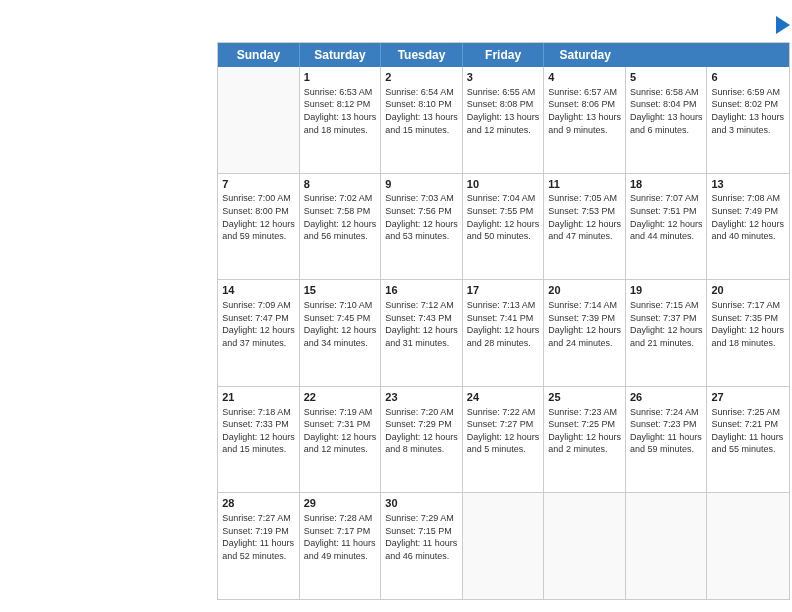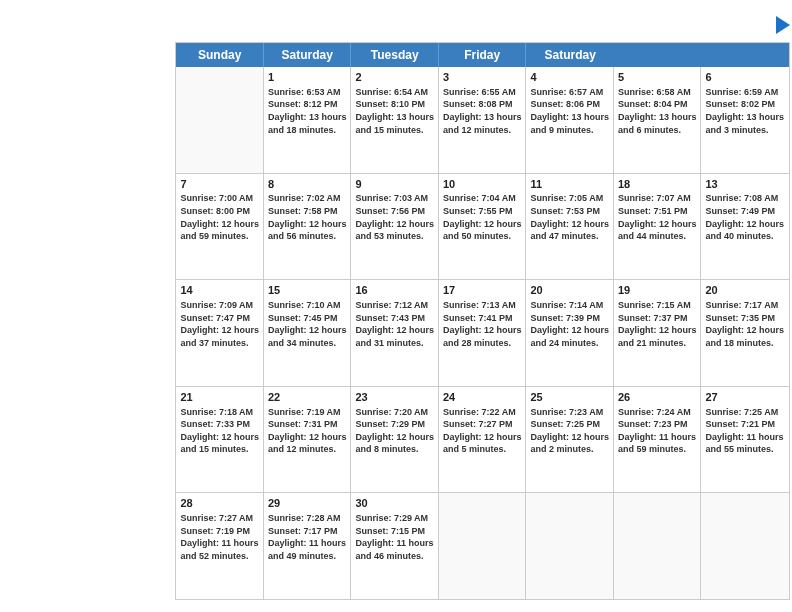--- a/index.html
+++ b/index.html
@@ -113,21 +113,20 @@
       font-size: 11px;
       font-weight: bold;
       color: #222;
       display: block;
       margin-bottom: 1px;
     }
     .cell-info {
       font-size: 9px;
       color: #333;
       line-height: 1.4;
-      font-weight: bold;
     }
   </style>
 </head>
 <body>
 
 <div class="page">
   <div class="header">
     <div class="logo">
       <div class="logo-text">
         <span class="logo-general"></span>

